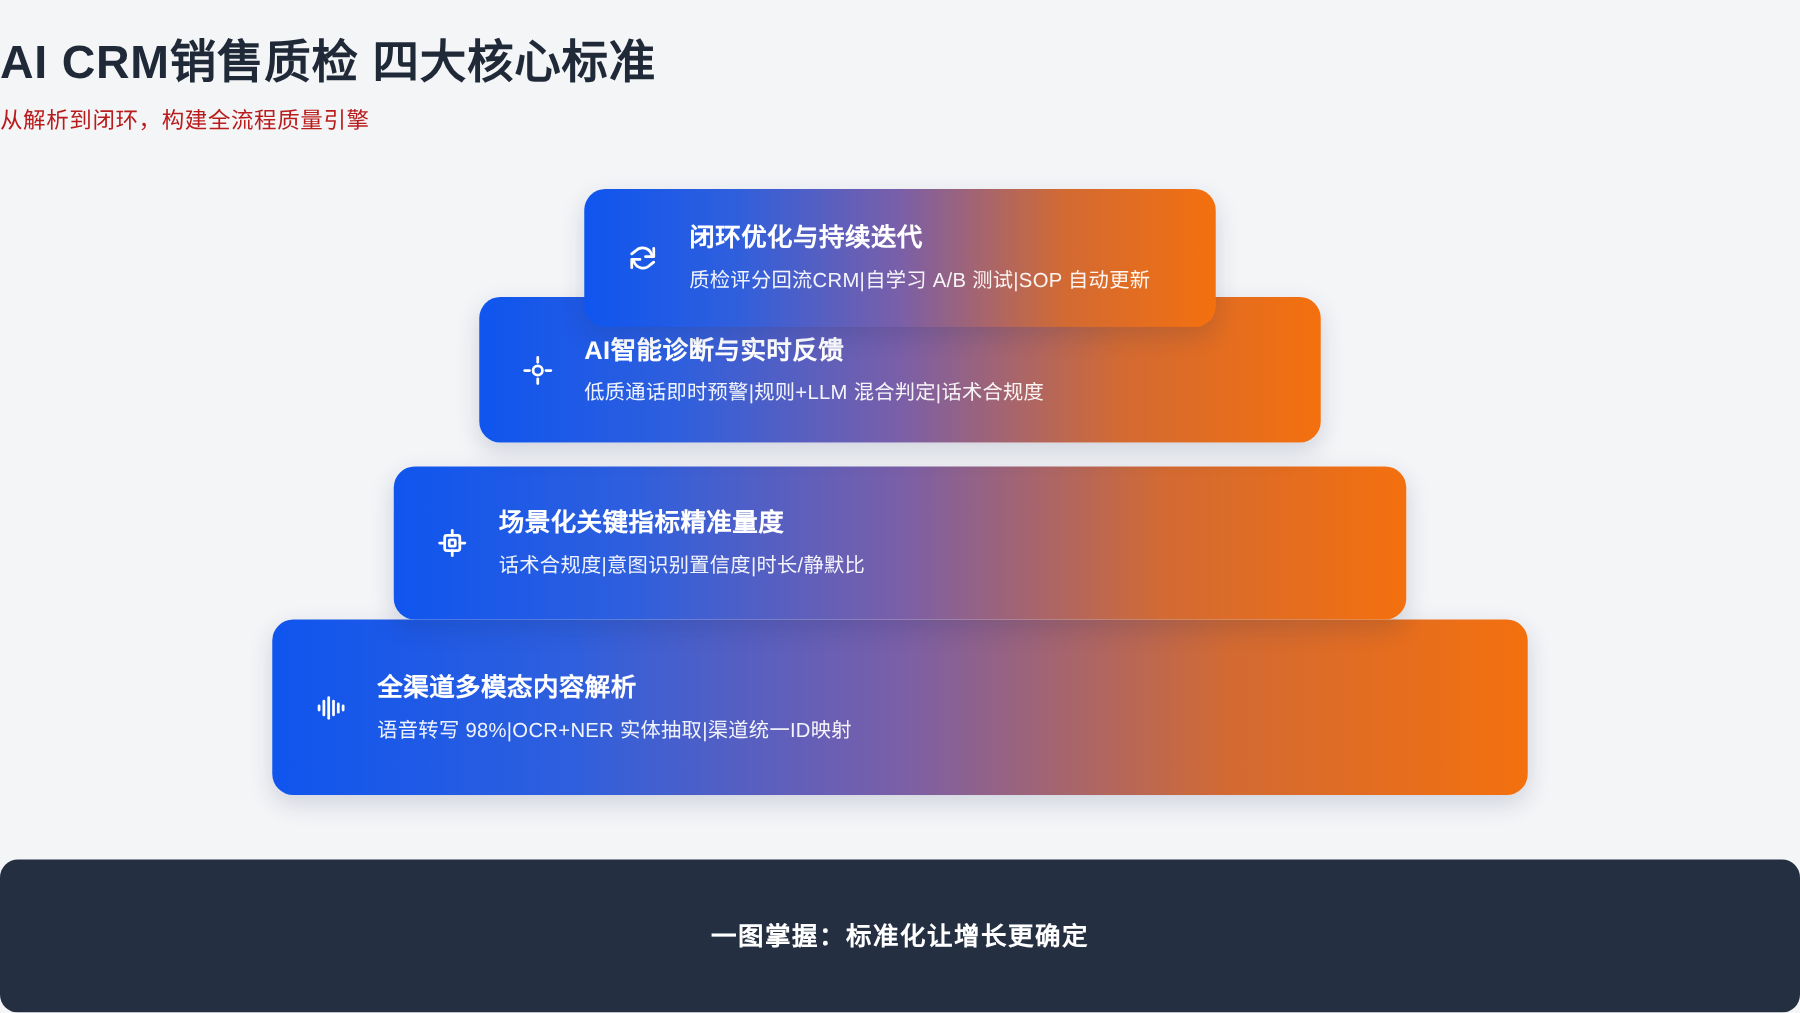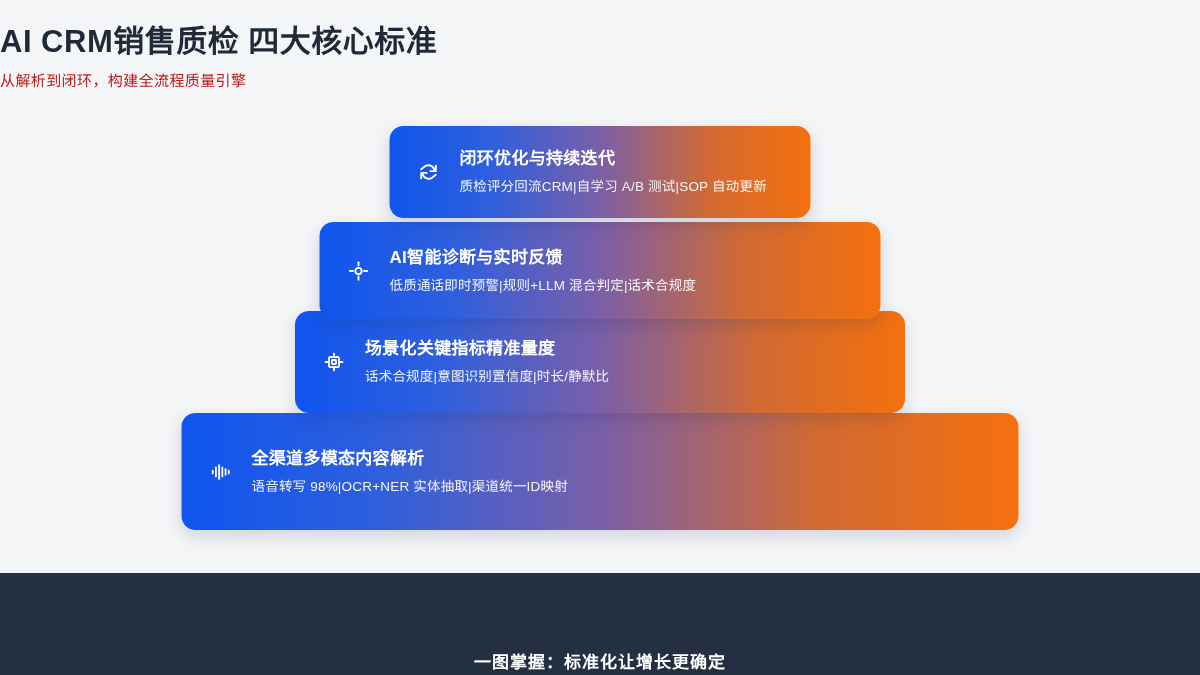--- a/index.html
+++ b/index.html
@@ -66,22 +66,22 @@
     border-radius: 14px;
     background: linear-gradient(90deg, #0f55ee 0%, #2f5fdd 24%, #7a5fa8 50%, #d26a33 76%, #f4700e 100%);
     box-shadow: 0 6px 16px rgba(20, 40, 90, 0.16);
     display: flex;
     align-items: center;
     box-sizing: border-box;
     overflow: hidden;
   }
 
   .tier-1 { width: 421px; height: 92px;  top: 4px;   z-index: 4; }
-  .tier-2 { width: 561px; height: 97px;  top: 100px;  z-index: 3; }
-  .tier-3 { width: 610px; height: 102px; top: 189px; z-index: 2; }
+  .tier-2 { width: 561px; height: 97px;  top: 76px;  z-index: 3; }
+  .tier-3 { width: 675px; height: 102px; top: 189px; z-index: 2; }
   .tier-4 { width: 837px; height: 117px; top: 291px; z-index: 1; }
 
   .tier-icon {
     flex: 0 0 auto;
     width: 34px;
     height: 34px;
     margin-left: 22px;
     margin-right: 14px;
     display: flex;
     align-items: center;
@@ -119,22 +119,23 @@
 
   
   .footer {
     position: absolute;
     left: 0;
     top: 573px;
     width: 1200px;
     height: 102px;
     background: #242f42;
     display: flex;
-    align-items: flex-end;
+    align-items: flex-start;
     justify-content: center;
+    border-radius: 12px;
   }
   .footer-text {
     margin-top: 40px;
     font-size: 17px;
     font-weight: 700;
     color: #ffffff;
     letter-spacing: 1px;
     line-height: 24px;
   }
 </style>

